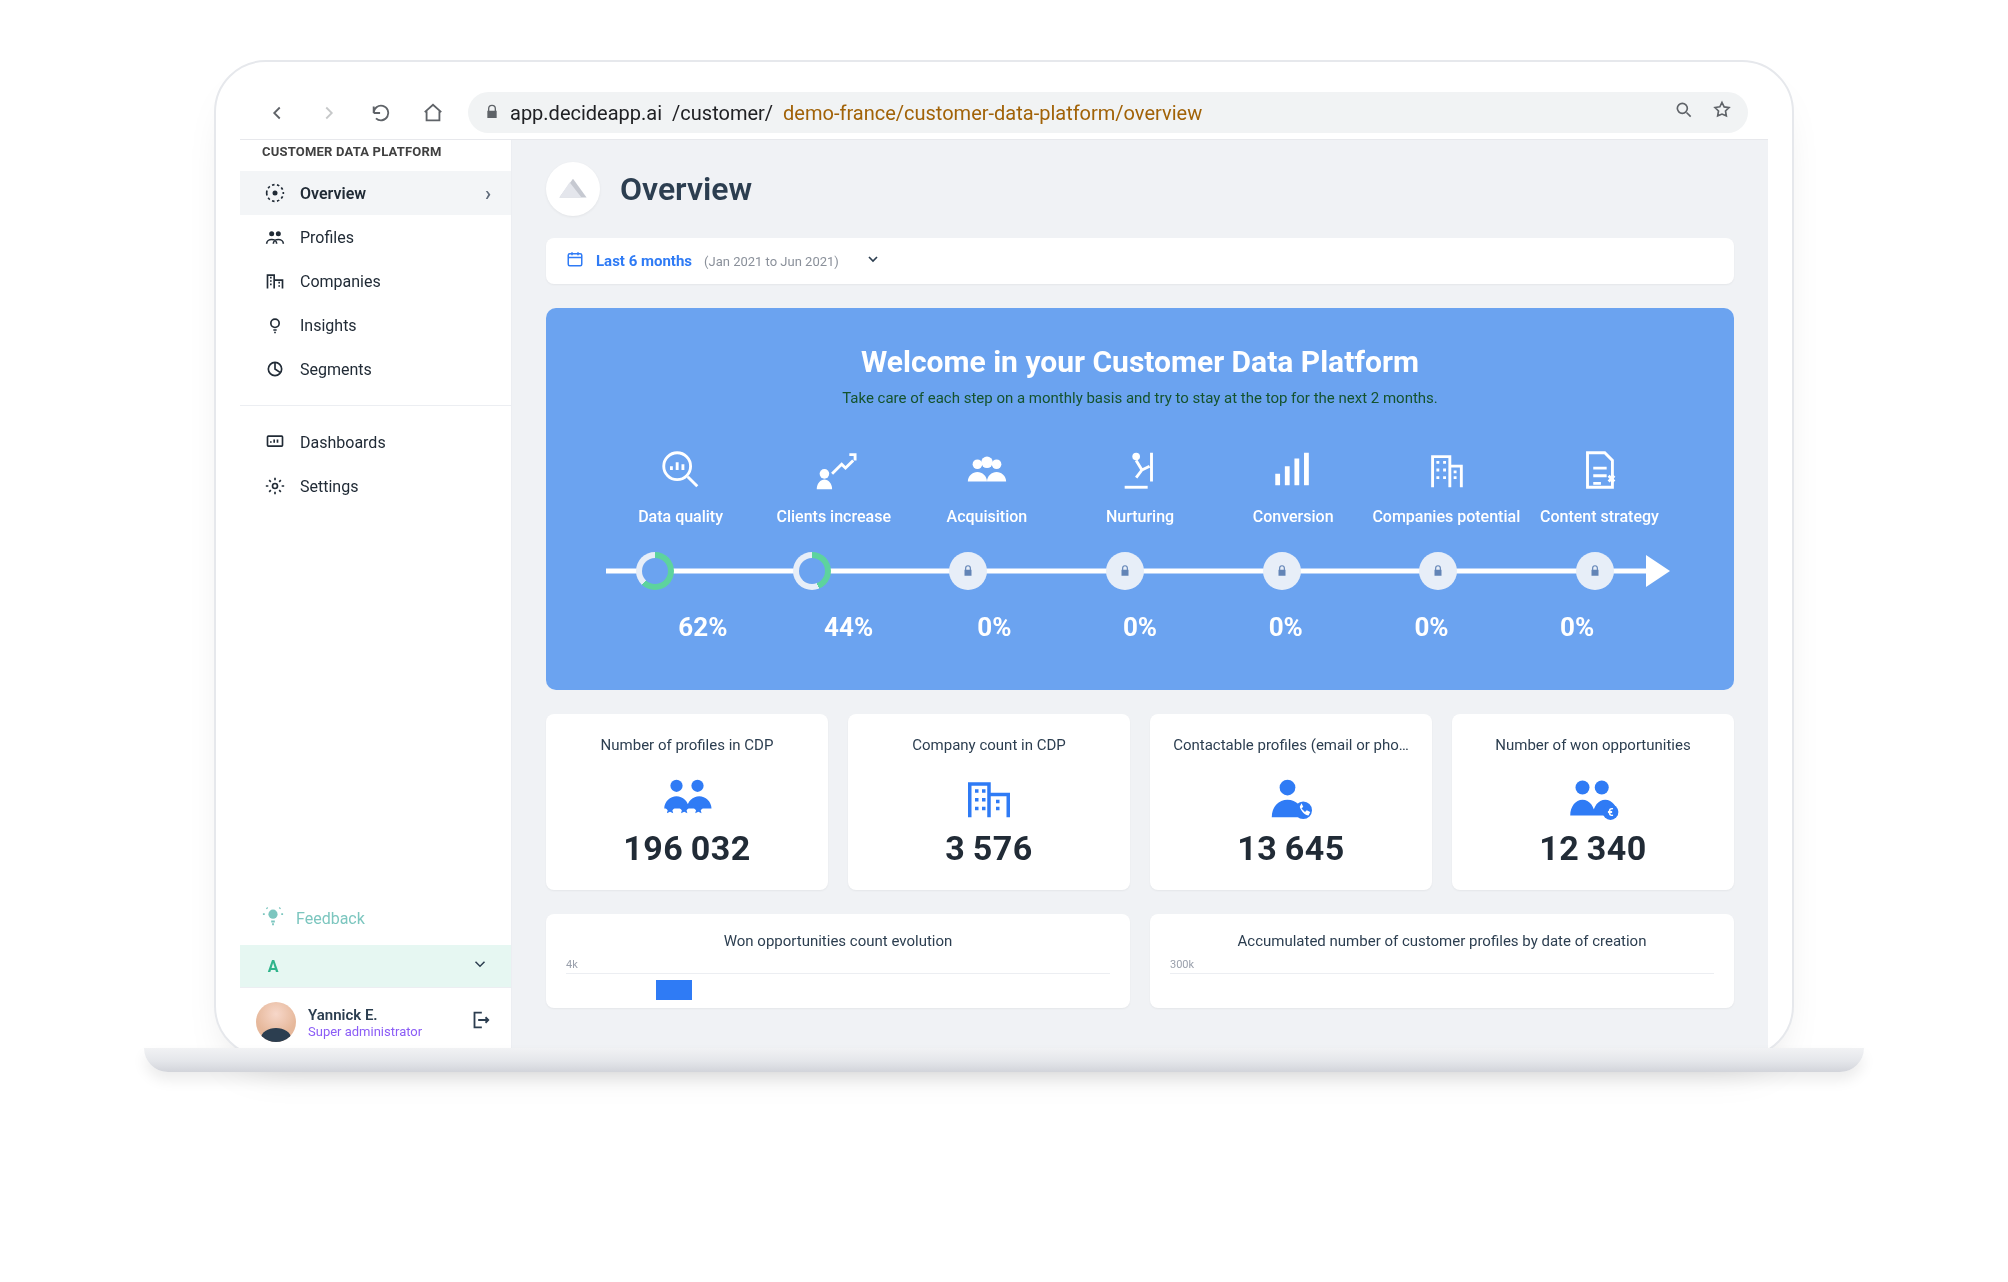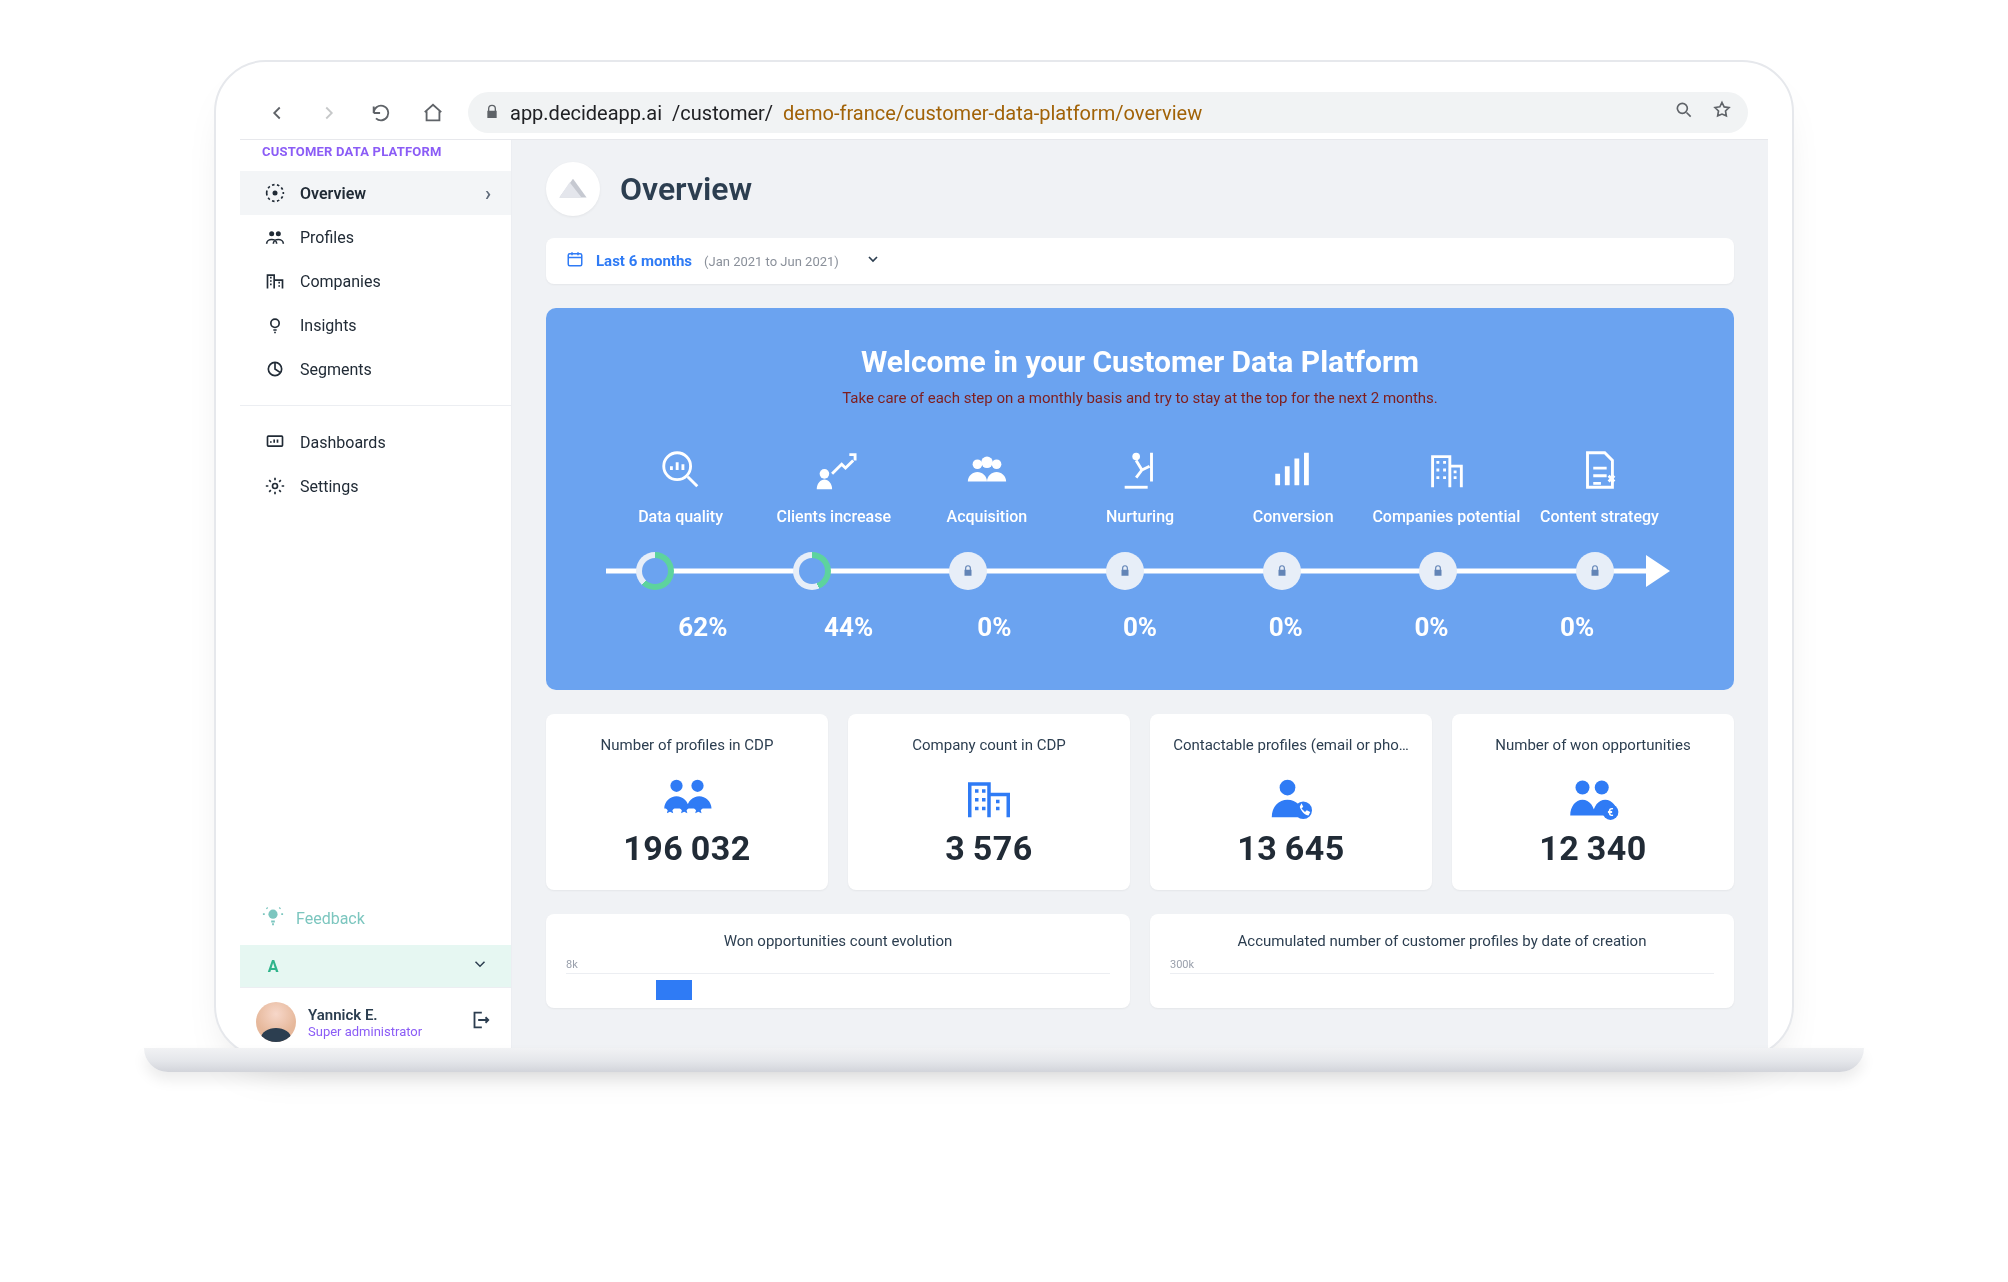--- a/index.html
+++ b/index.html
@@ -87,21 +87,21 @@
     font-size:20px;
     letter-spacing:2px;
     color:#2c3e50;
     font-weight:500;
   }
   .logo svg { width:34px; height:34px; }
   .section-title {
     font-size:13px;
     font-weight:700;
     letter-spacing:0.2px;
-    color:#8b5cf6;
+    color:#404040;
     padding: 4px 22px 12px;
   }
   .nav {
     display:flex; flex-direction:column;
   }
   .nav-item {
     display:flex; align-items:center; gap:14px;
     padding: 12px 24px;
     font-size:16px;
     color:#212b36;
@@ -182,21 +182,21 @@
   .date-card .range { color:#8a909a; font-size:13px; }
   .date-card .chev { margin-left:14px; color:#2c3e50; }
 
   .hero {
     background:#6ba3f0;
     border-radius:10px;
     color:#fff;
     padding:36px 58px 48px;
   }
   .hero h2 { text-align:center; font-size:30px; font-weight:700; }
-  .hero .sub { text-align:center; font-size:15px; margin-top:10px; color:#7f1d1d; }
+  .hero .sub { text-align:center; font-size:15px; margin-top:10px; color:#14532d; }
   .steps {
     display:flex; justify-content:flex-end;
     margin-top:38px;
     position:relative;
   }
   .step {
     flex:1;
     display:flex; flex-direction:column; align-items:center; gap:12px;
   }
   .step-icon {
@@ -615,21 +615,21 @@
                   <circle cx="52" cy="44" r="9" fill="#2f7bf5"></circle>
                   <text x="52" y="49" text-anchor="middle" font-size="12" fill="#fff" font-weight="bold">€</text>
                 </svg>
               <div class="value">12 340</div>
             </div>
           </section>
 
           <section class="charts">
             <div class="chart-card">
               <div class="title">Won opportunities count evolution</div>
-              <div class="axis-label">8k</div>
+              <div class="axis-label">4k</div>
               <div class="thinline"></div>
               <div class="bar"></div>
             </div>
             <div class="chart-card">
               <div class="title">Accumulated number of customer profiles by date of creation</div>
               <div class="axis-label">300k</div>
               <div class="thinline"></div>
             </div>
           </section>
         </div>

